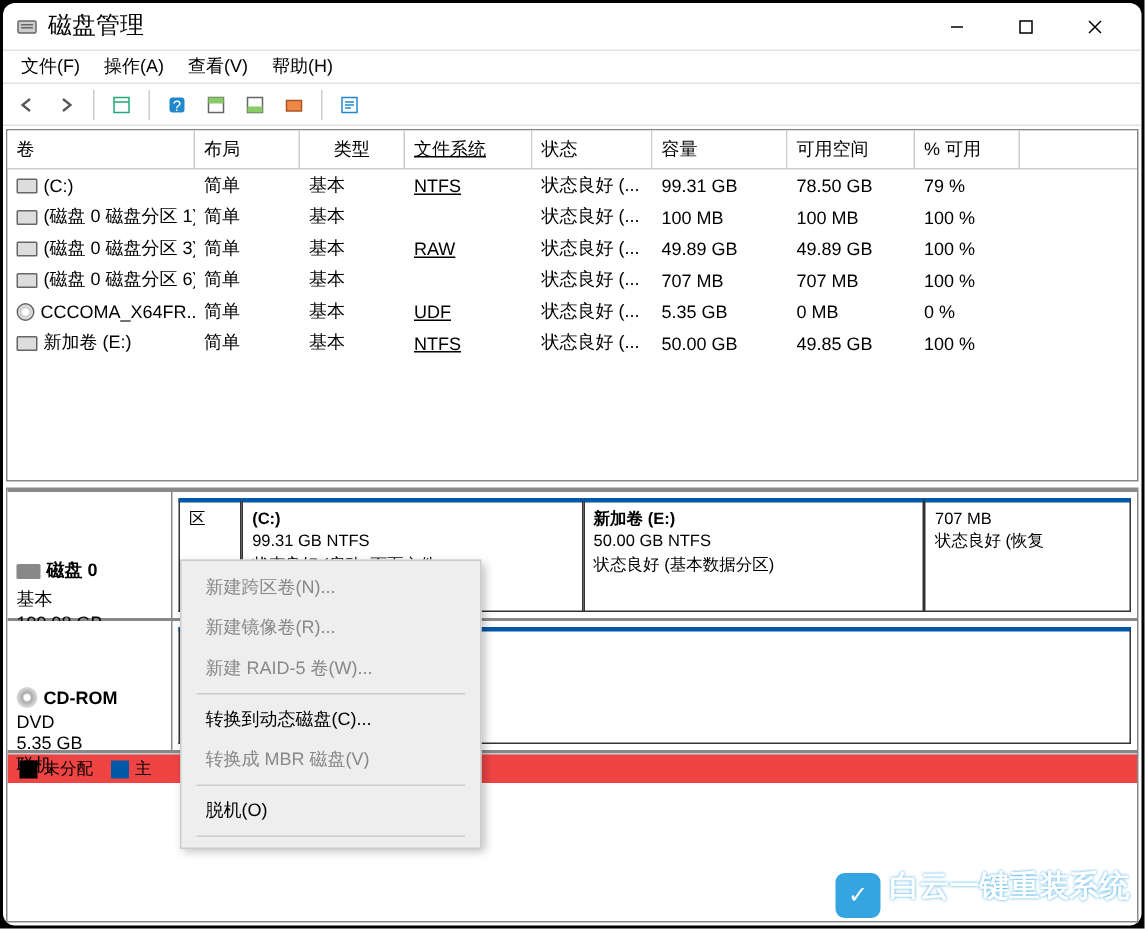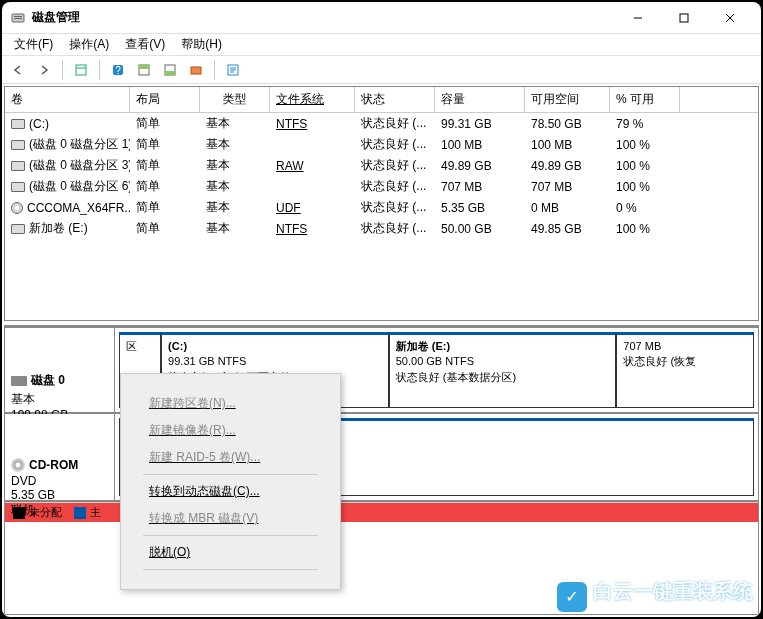--- a/index.html
+++ b/index.html
@@ -1,20 +1,20 @@
 <!DOCTYPE html>
 <html><head>
   <meta charset="utf-8">
   <style>
     * { box-sizing: border-box; margin: 0; padding: 0; }
     body { font-family: "Microsoft YaHei", "Segoe UI", sans-serif; font-size: 12px; background: #000; width: 763px; height: 619px; overflow: hidden; }
     .window { background: #fff; width: 759px; height: 615px; margin: 2px; border-radius: 8px; overflow: hidden; position: relative; display: flex; flex-direction: column; }
     .titlebar { height: 32px; display: flex; align-items: center; padding: 0 8px; border-bottom: 1px solid #e0e0e0; }
     .titlebar-icon { width: 16px; height: 16px; margin-right: 6px; display: inline-flex; align-items: center; justify-content: center; }
-    .titlebar-text { flex: 1; font-size: 12px; font-weight: bold; }
+    .titlebar-text { flex: 1; font-size: 16px; }
     .win-controls { display: flex; gap: 0; }
     .win-btn { width: 46px; height: 32px; display: flex; align-items: center; justify-content: center; cursor: default; }
     .menubar { height: 22px; display: flex; align-items: center; padding: 0 4px; border-bottom: 1px solid #e0e0e0; }
     .menu-item { padding: 2px 8px; cursor: default; }
     .toolbar { height: 28px; display: flex; align-items: center; padding: 0 4px; gap: 2px; border-bottom: 1px solid #e0e0e0; }
     .tool-btn { width: 24px; height: 24px; display: flex; align-items: center; justify-content: center; border: 1px solid transparent; }
     .tool-sep { width: 1px; height: 20px; background: #ccc; margin: 0 4px; }
     .content { flex: 1; display: flex; flex-direction: column; overflow: hidden; }
     .volume-list { border: 1px solid #888; margin: 2px; background: #fff; height: 235px; overflow: auto; }
     .vol-header { display: flex; background: #fff; border-bottom: 1px solid #ccc; position: sticky; top: 0; }
@@ -33,21 +33,21 @@
     .disk-row { display: flex; border-bottom: 2px solid #888; height: 88px; }
     .disk-row.first { border-top: 2px solid #888; }
     .disk-info { width: 110px; padding: 4px 6px; border-right: 1px solid #888; background: #fff; }
     .disk-info-title { display: flex; align-items: center; gap: 4px; font-weight: bold; margin-bottom: 2px; margin-top: 40px; }
     .disk-parts { flex: 1; display: flex; padding: 4px; gap: 0; }
     .part-box { border: 1px solid #333; padding: 4px 6px; overflow: hidden; font-size: 11px; line-height: 1.4; position: relative; }
     .part-box.primary { border-top: 3px solid #0058a8; }
     .part-title { font-weight: bold; }
     .legend { height: 20px; border-top: 1px solid #ccc; display: flex; align-items: center; padding: 0 8px; gap: 4px; font-size: 11px; background: #ef4444; }
     .legend-box { width: 12px; height: 12px; display: inline-block; }
-    .context-menu { position: absolute; left: 118px; top: 371px; width: 221px; background: #eee; border: 1px solid #ccc; box-shadow: 2px 2px 6px rgba(0,0,0,0.25); z-index: 10; padding: 16px; text-decoration: underline; }
+    .context-menu { position: absolute; left: 118px; top: 371px; width: 201px; background: #eee; border: 1px solid #ccc; box-shadow: 2px 2px 6px rgba(0,0,0,0.25); z-index: 10; padding: 4px; }
     .ctx-item { padding: 5px 12px; cursor: default; }
     .ctx-item.disabled { color: #888; }
     .ctx-item.hot { border: 2px solid #c00; }
     .ctx-sep { height: 1px; background: #ccc; margin: 3px 6px; }
     .watermark { position: absolute; right: 8px; bottom: 4px; display: flex; align-items: center; gap: 6px; opacity: 0.94; z-index: 5; }
     .wm-badge { width: 30px; height: 30px; background: #28a0e0; border-radius: 6px; display: flex; align-items: center; justify-content: center; color: #fff; font-size: 16px; }
     .wm-text { color: #fff; font-size: 20px; font-weight: bold; text-shadow: 0 0 2px #28a0e0; line-height: 1.1; }
     .wm-sub { font-size: 10px; color: #fff; font-weight: normal; }
     .vicon { width: 14px; height: 10px; display: inline-block; background: #ddd; border: 1px solid #666; border-radius: 1px; position: relative; flex-shrink: 0; }
     .vicon.cd { border-radius: 50%; width: 12px; height: 12px; background: radial-gradient(circle,#fff 2px,#ccc 3px,#eee 6px); }

